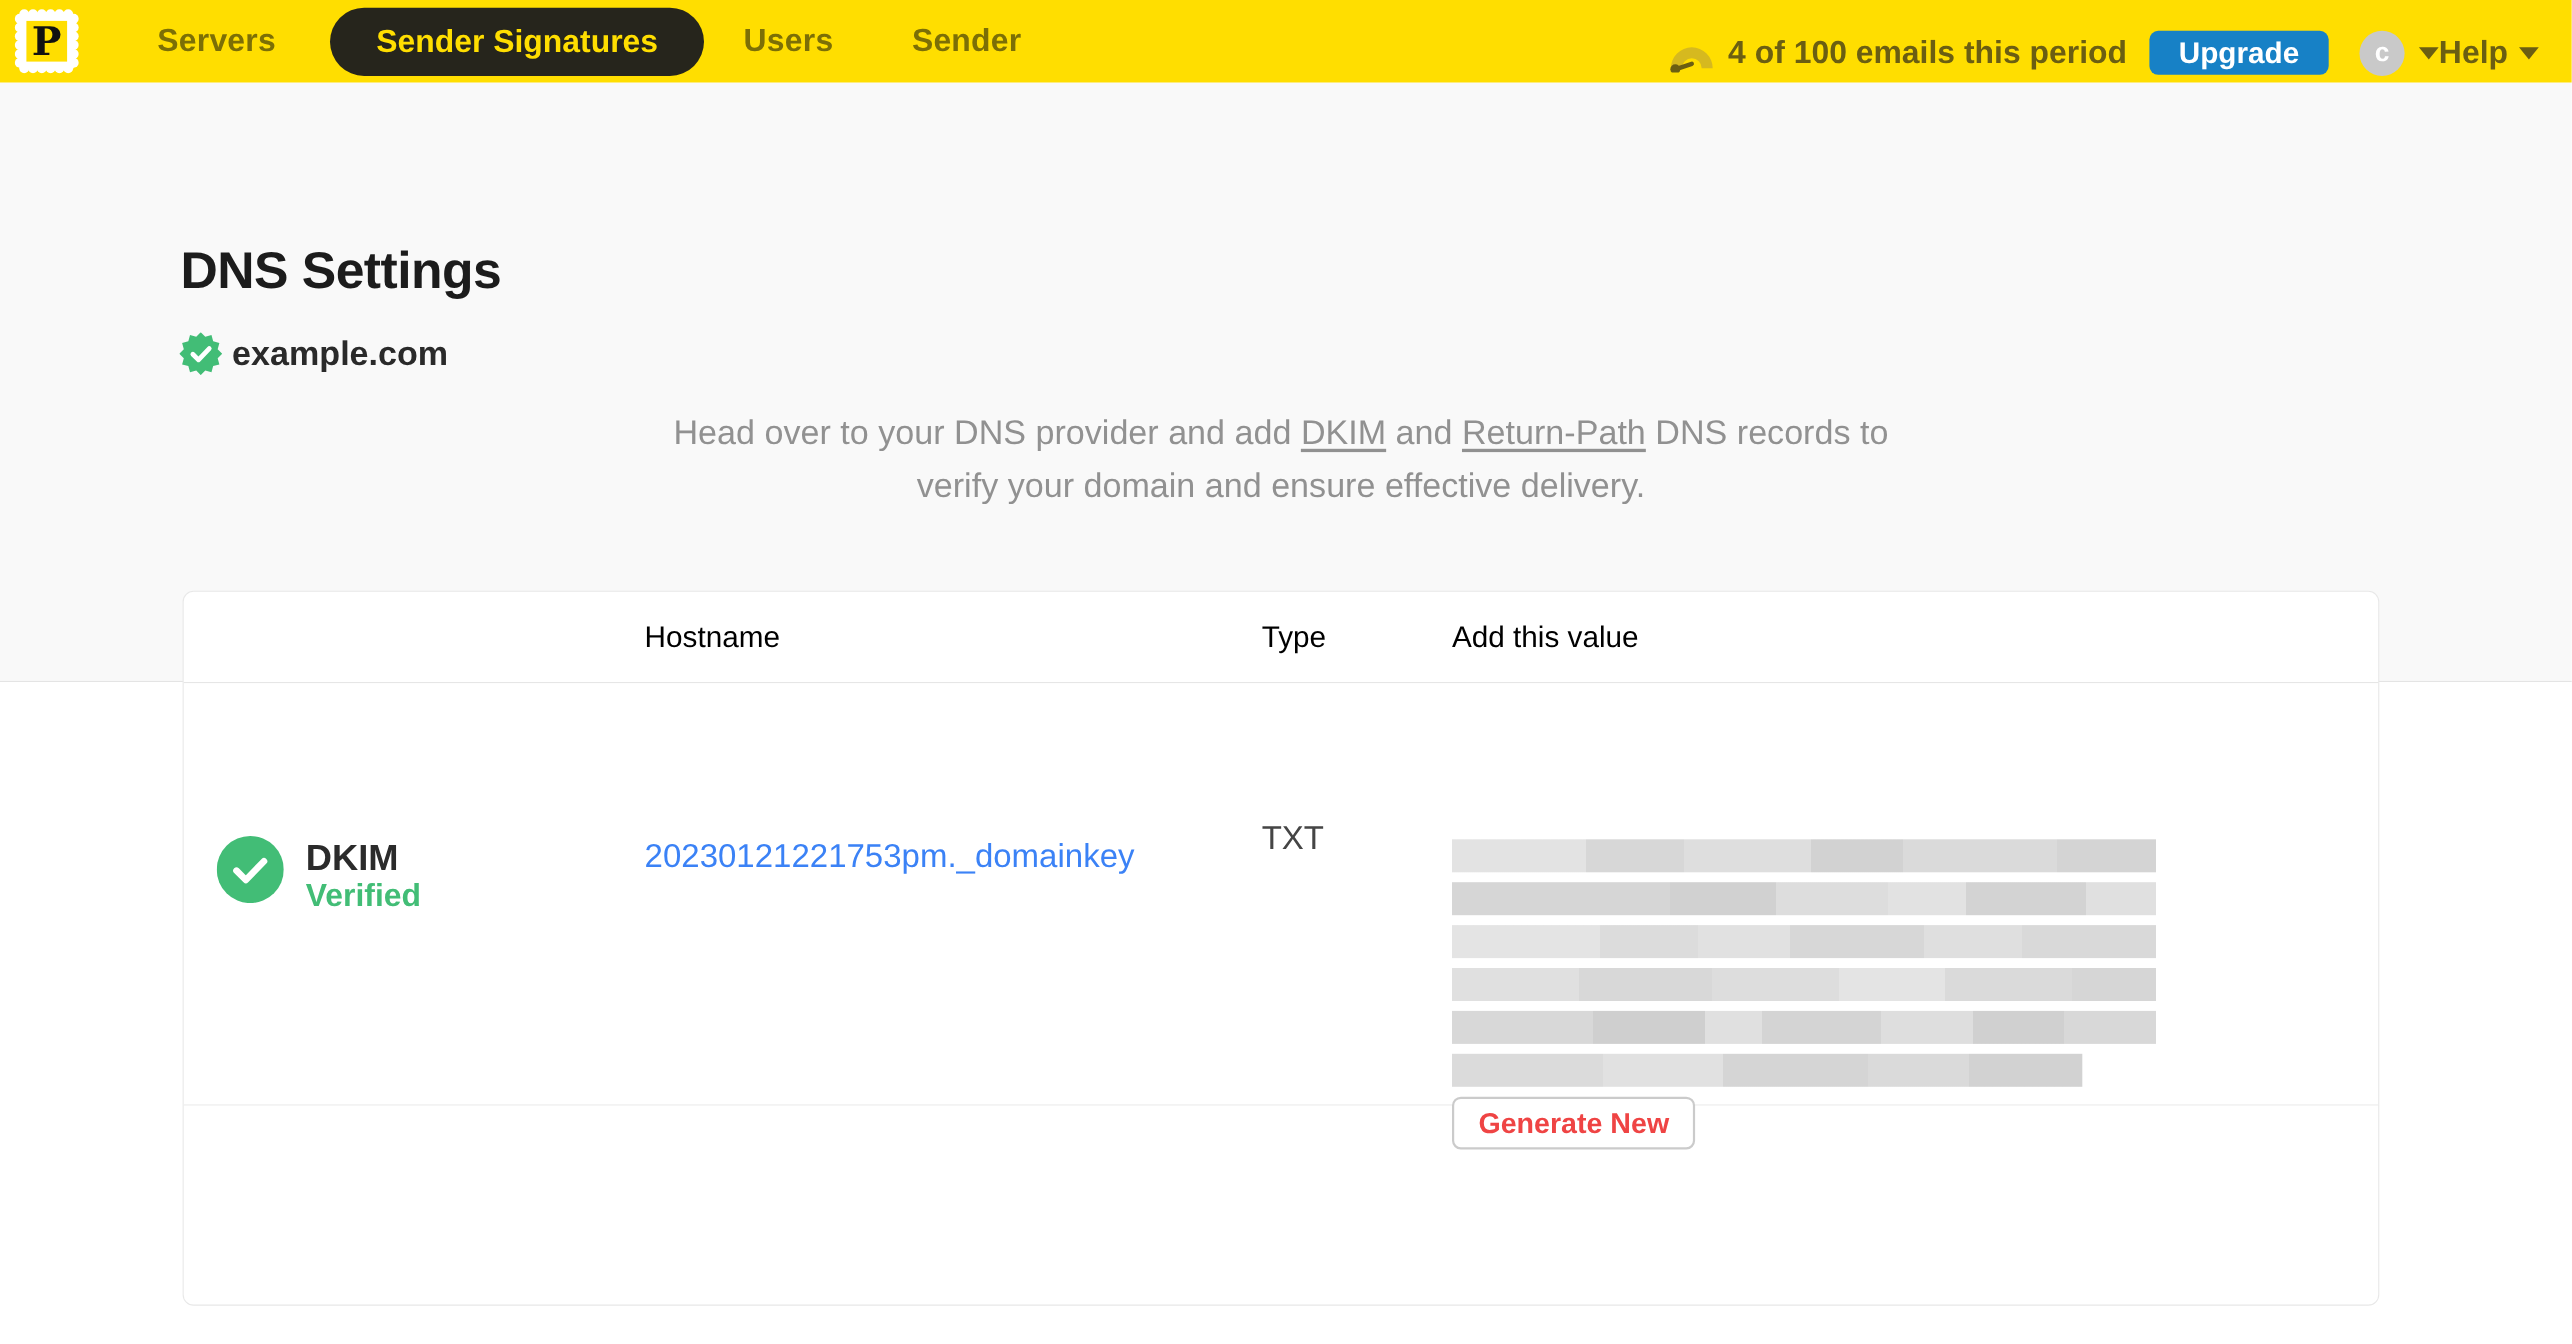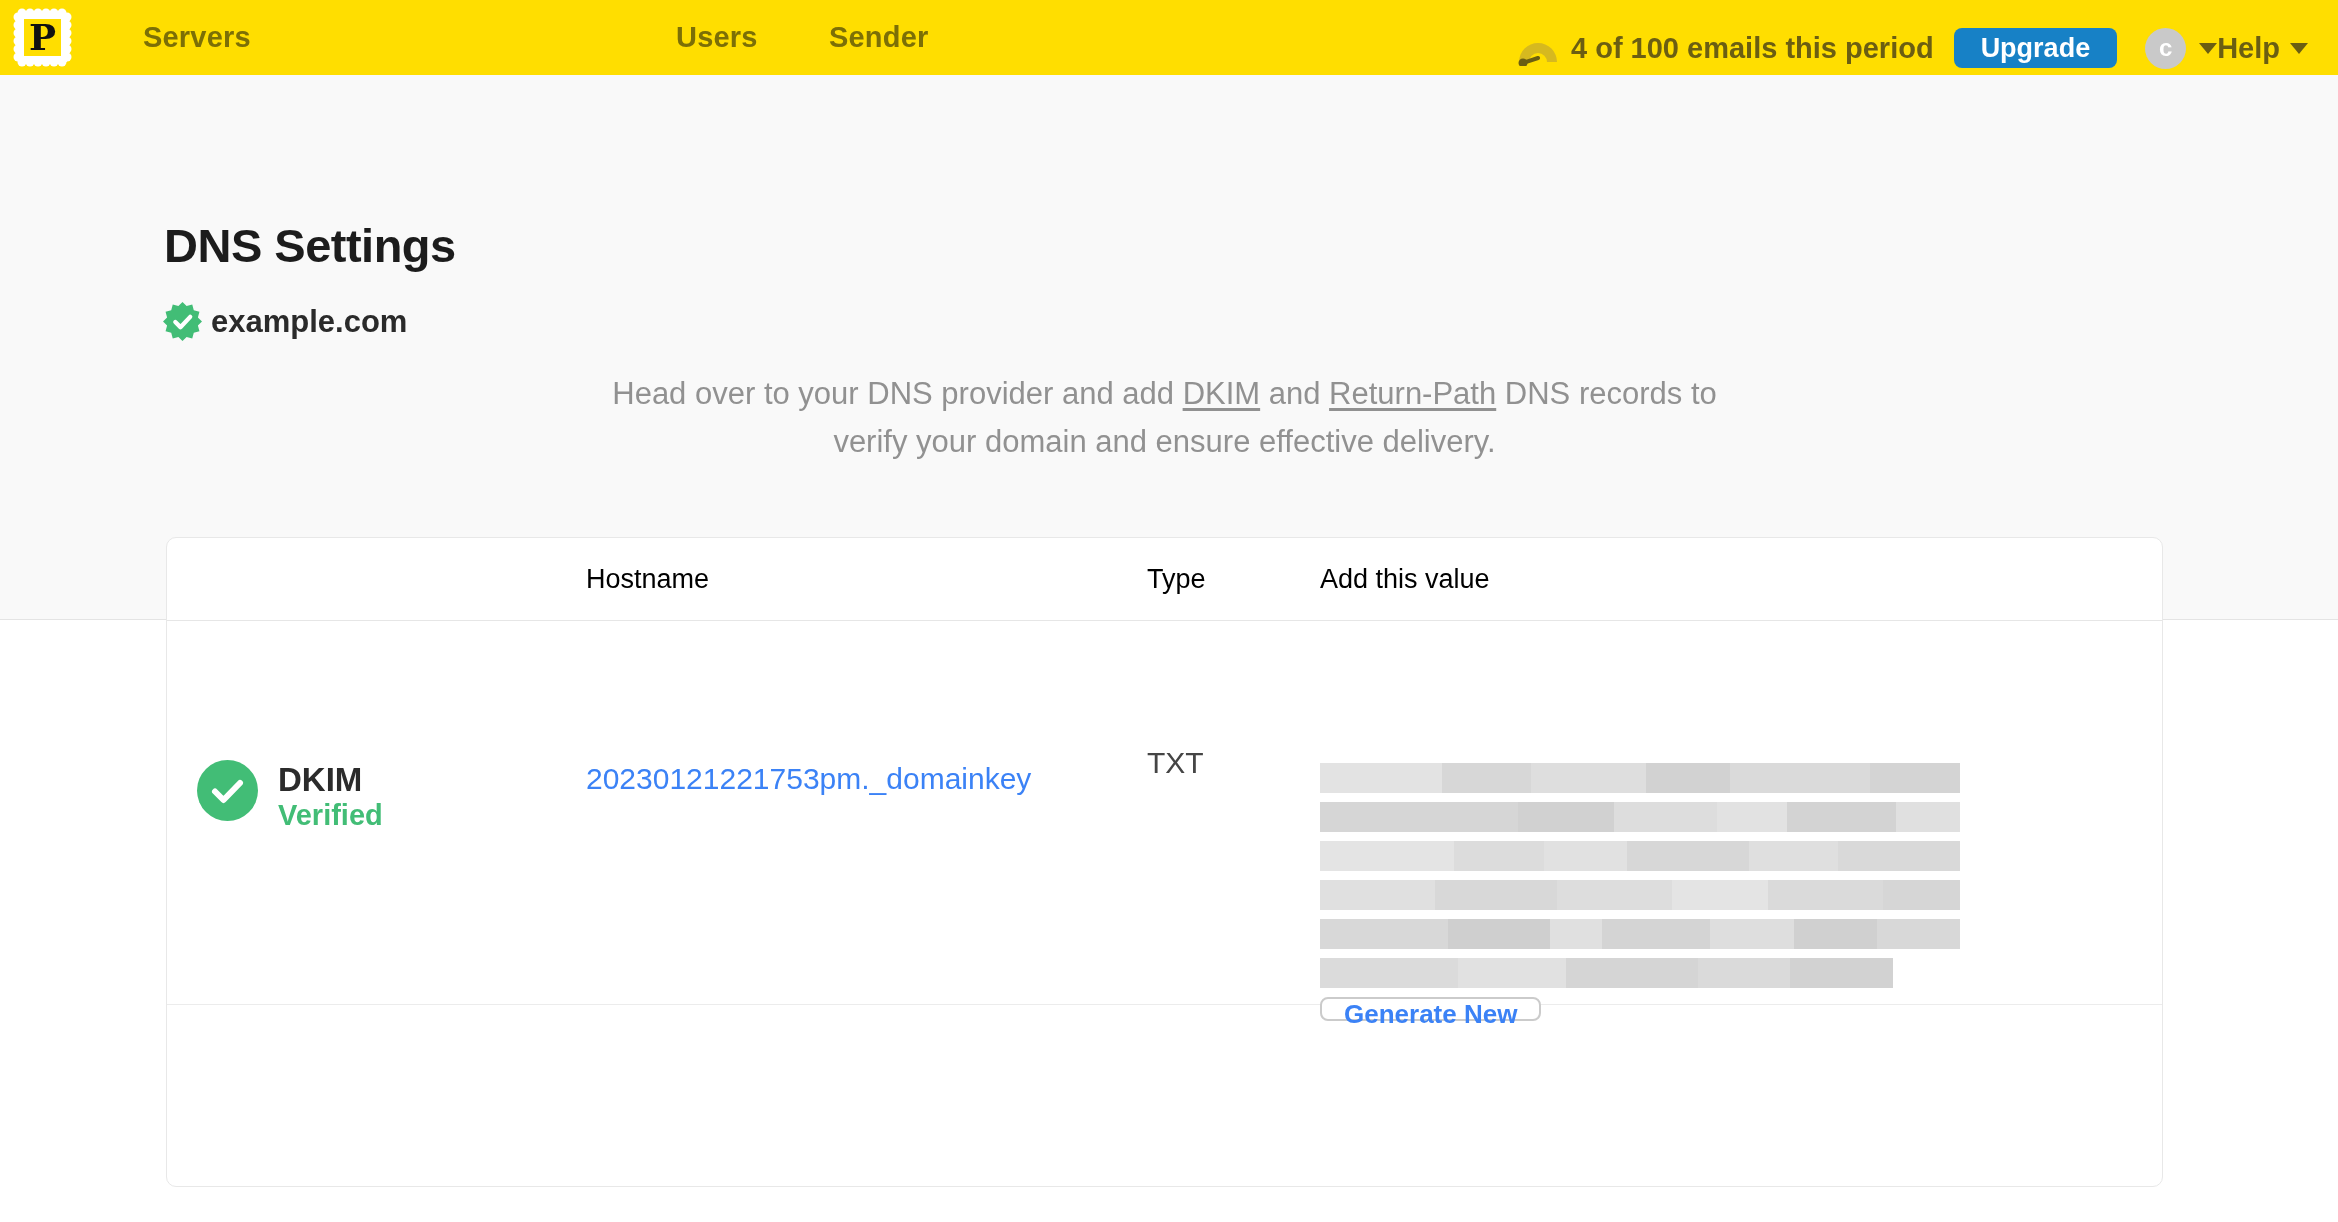--- a/index.html
+++ b/index.html
@@ -77,23 +77,23 @@
   .bars { position:absolute; left:1153px; top:142px; width:640px; }
   .rbar { height:30px; width:640px; margin-bottom:9px; }
   .rbar.short { width:573px; }
   .rb1 { background:linear-gradient(90deg,#e3e3e3 0 19%,#d7d7d7 19% 33%,#dedede 33% 51%,#d2d2d2 51% 64%,#dadada 64% 86%,#d4d4d4 86% 100%); }
   .rb2 { background:linear-gradient(90deg,#d6d6d6 0 31%,#d1d1d1 31% 46%,#dddddd 46% 62%,#e2e2e2 62% 73%,#d3d3d3 73% 90%,#e0e0e0 90% 100%); }
   .rb3 { background:linear-gradient(90deg,#e4e4e4 0 21%,#dcdcdc 21% 35%,#e1e1e1 35% 48%,#d7d7d7 48% 67%,#dfdfdf 67% 81%,#d9d9d9 81% 100%); }
   .rb4 { background:linear-gradient(90deg,#e0e0e0 0 18%,#d8d8d8 18% 37%,#dddddd 37% 55%,#e4e4e4 55% 70%,#dadada 70% 88%,#d6d6d6 88% 100%); }
   .rb5 { background:linear-gradient(90deg,#d8d8d8 0 20%,#cfcfcf 20% 36%,#e0e0e0 36% 44%,#d4d4d4 44% 61%,#dedede 61% 74%,#d0d0d0 74% 87%,#d8d8d8 87% 100%); }
   .rb6 { background:linear-gradient(90deg,#dbdbdb 0 24%,#e1e1e1 24% 43%,#d5d5d5 43% 66%,#dadada 66% 82%,#d2d2d2 82% 100%); }
 
-  .gen-btn { position:absolute; left:1153px; top:376px; height:24px; padding:0 22px;
+  .gen-btn { position:absolute; left:1153px; top:376px; height:48px; padding:0 22px;
              background:#ffffff; border:2px solid #CBCBCB; border-radius:8px;
-             font-size:26px; font-weight:bold; color:#3b82f6; cursor:pointer;
+             font-size:26px; font-weight:bold; color:#ef4444; cursor:pointer;
              font-family:"Liberation Sans", sans-serif; }
 </style>
 </head>
 <body>
 
 <div class="root">
 
   <div class="navbar">
     <svg class="logo" viewBox="0 0 59 59">
       <rect x="5" y="5" width="49" height="49" fill="#ffffff"></rect>
@@ -121,20 +121,21 @@
           <circle cx="25" cy="54" r="4.5"></circle>
           <circle cx="33" cy="54" r="4.5"></circle>
           <circle cx="41" cy="54" r="4.5"></circle>
           <circle cx="49" cy="54" r="4.5"></circle>
       </g>
       <rect x="11" y="11" width="37" height="37" fill="#FFDE00"></rect>
       <text x="29.5" y="42" text-anchor="middle" font-family="DejaVu Serif, serif" font-weight="bold" font-size="36" fill="#111111">P</text>
     </svg>
 
     <div class="nav-link l-servers">Servers</div>
+    <div class="nav-pill">Sender Signatures</div>
     <div class="nav-link l-users">Users</div>
     <div class="nav-link l-account">Sender</div>
 
     <div class="nav-right">
       <svg class="gauge" viewBox="0 0 42 30">
         <path d="M2,26 A19,19 0 0 1 40,26 L30,26 A9,9 0 0 0 12,26 Z" fill="#D6B91F"></path>
         <line x1="6" y1="27" x2="21" y2="22" stroke="#6B5E12" stroke-width="4" stroke-linecap="round"></line>
         <circle cx="6" cy="27" r="4.5" fill="#6B5E12"></circle>
       </svg>
       <div class="usage">4 of 100 emails this period</div>

